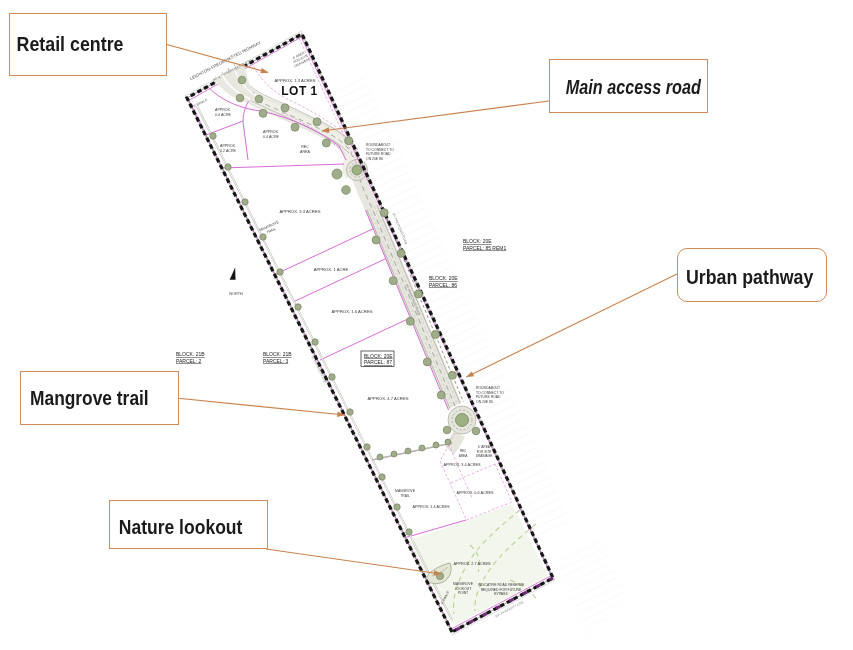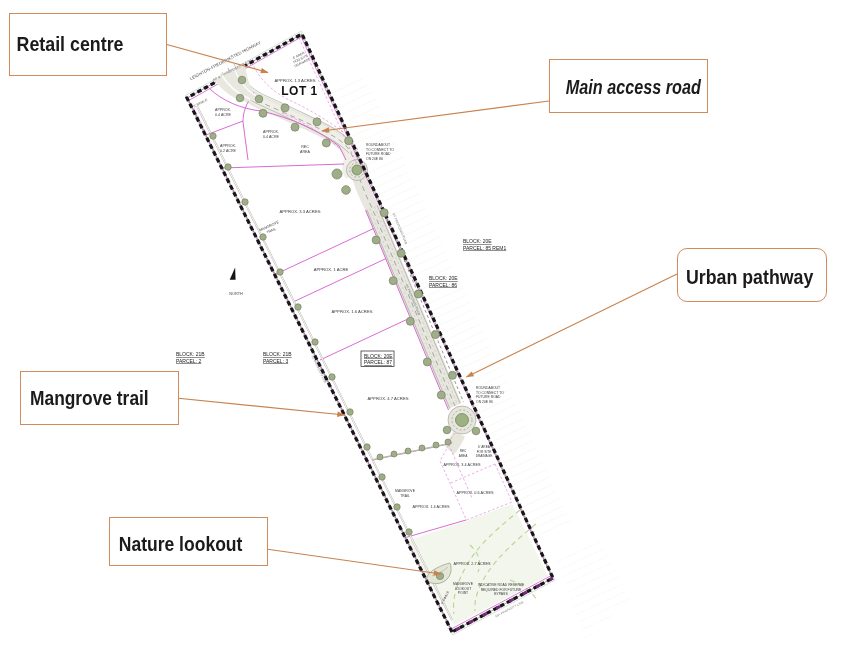--- a/index.html
+++ b/index.html
@@ -270,16 +270,16 @@
     </div>
 <div class="callout" style="left:549px;top:59px;width:157px;height:52px;font-style:italic;">
       <span style="transform:scaleX(0.81);position:relative;top:1px">Main access road</span>
     </div>
 <div class="callout" style="left:677px;top:248px;width:148px;height:52px;border-radius:10px;">
       <span style="transform:scaleX(0.888);position:relative;top:2px">Urban pathway</span>
     </div>
 <div class="callout" style="left:20px;top:371px;width:157px;height:52px;">
       <span style="transform:scaleX(0.868)">Mangrove trail</span>
     </div>
-<div class="callout" style="left:109px;top:517px;width:157px;height:47px;">
+<div class="callout" style="left:109px;top:500px;width:157px;height:47px;">
       <span style="transform:scaleX(0.876);position:relative;top:3px">Nature lookout</span>
     </div>
 </div>
 
 </body></html>

